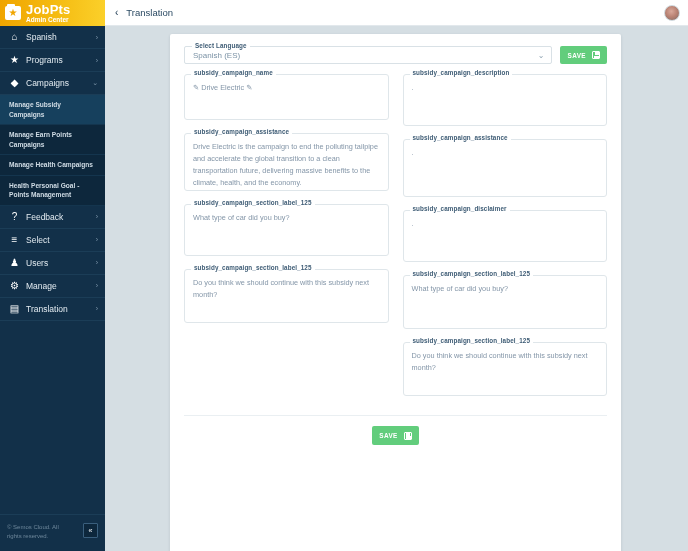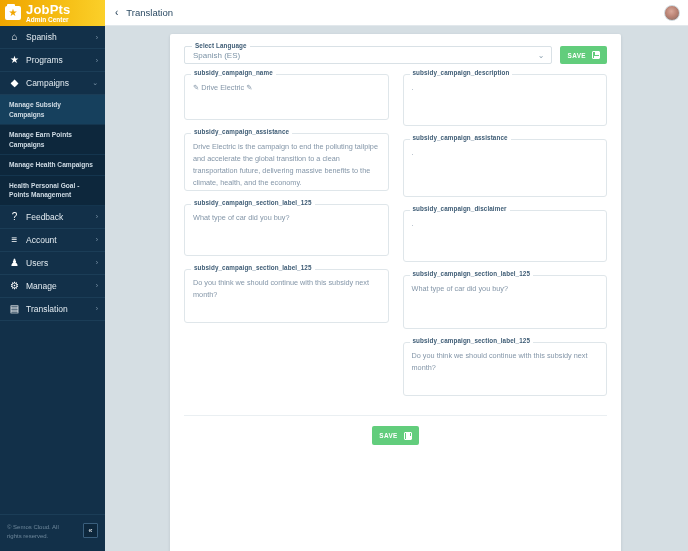--- a/index.html
+++ b/index.html
@@ -218,21 +218,21 @@
           <div class="sub-item">Manage Health Campaigns</div>
           <div class="sub-item">Health Personal Goal - Points Management</div>
         </div>
         <div class="nav-item">
           <span class="ico">?</span>
           <span class="lbl">Feedback</span>
           <span class="chev">›</span>
         </div>
         <div class="nav-item">
           <span class="ico">≡</span>
-          <span class="lbl">Account</span>
+          <span class="lbl">Select</span>
           <span class="chev">›</span>
         </div>
         <div class="nav-item">
           <span class="ico">♟</span>
           <span class="lbl">Users</span>
           <span class="chev">›</span>
         </div>
         <div class="nav-item">
           <span class="ico">⚙</span>
           <span class="lbl">Manage</span>

